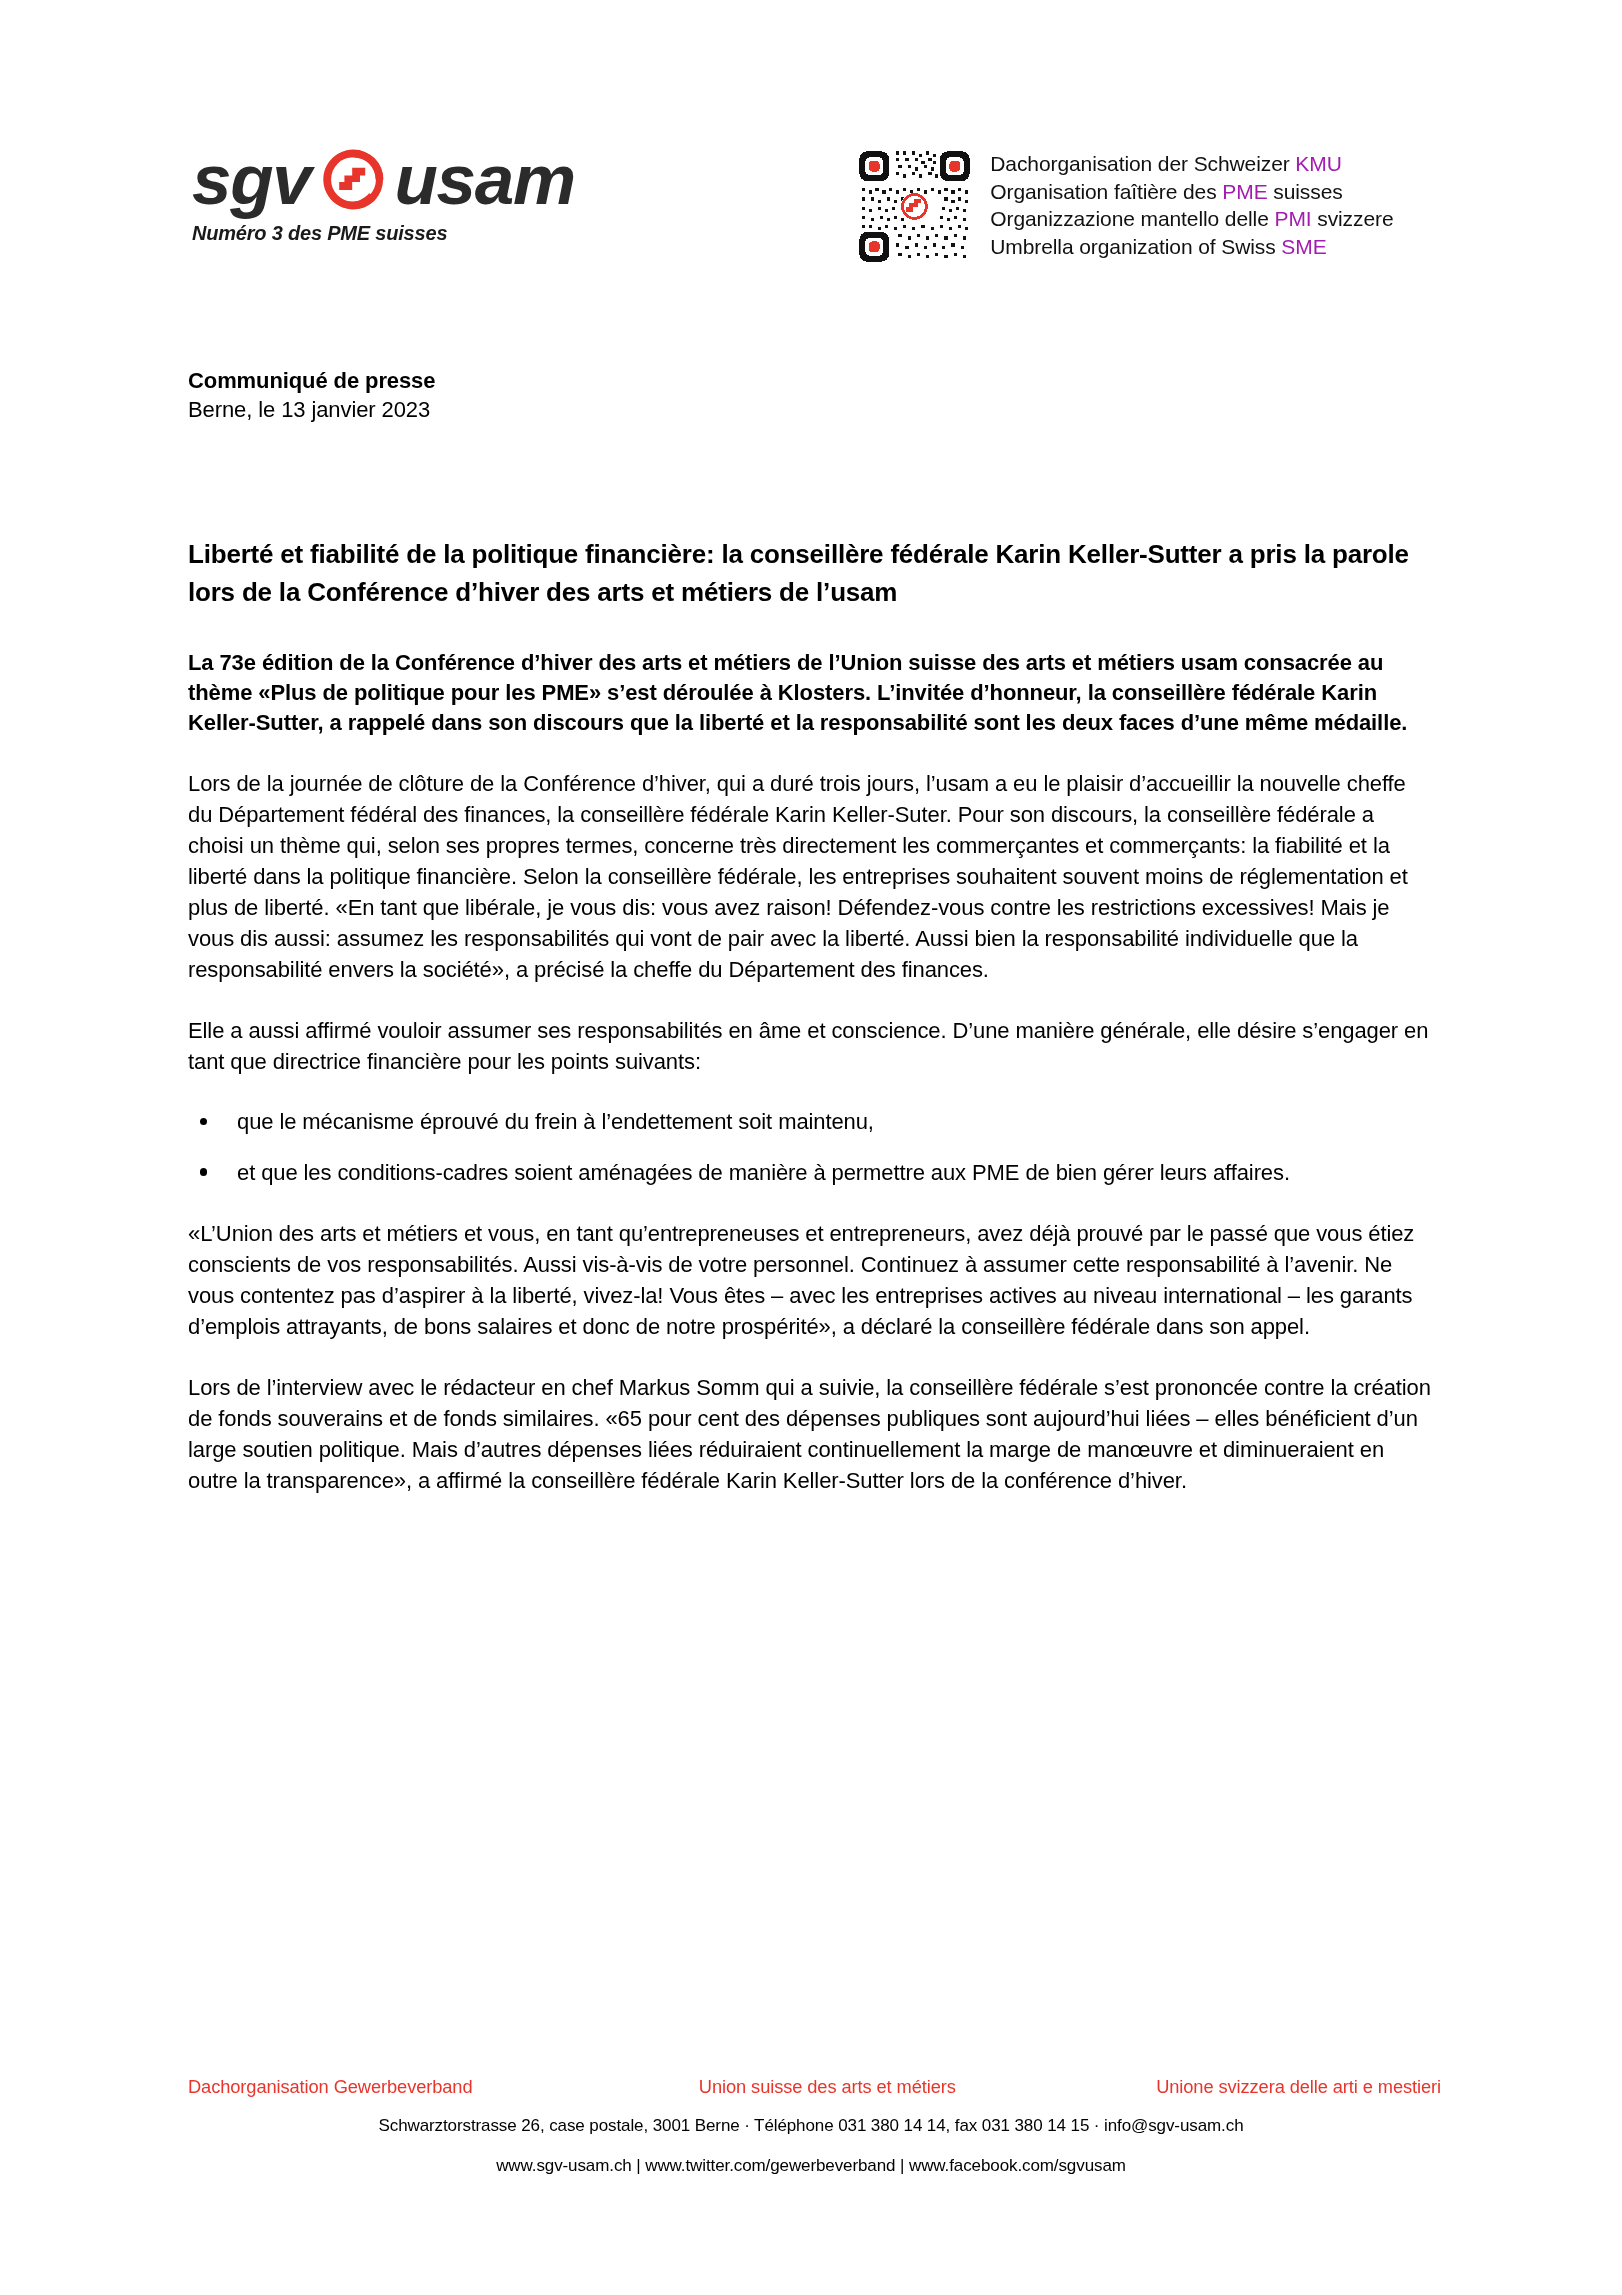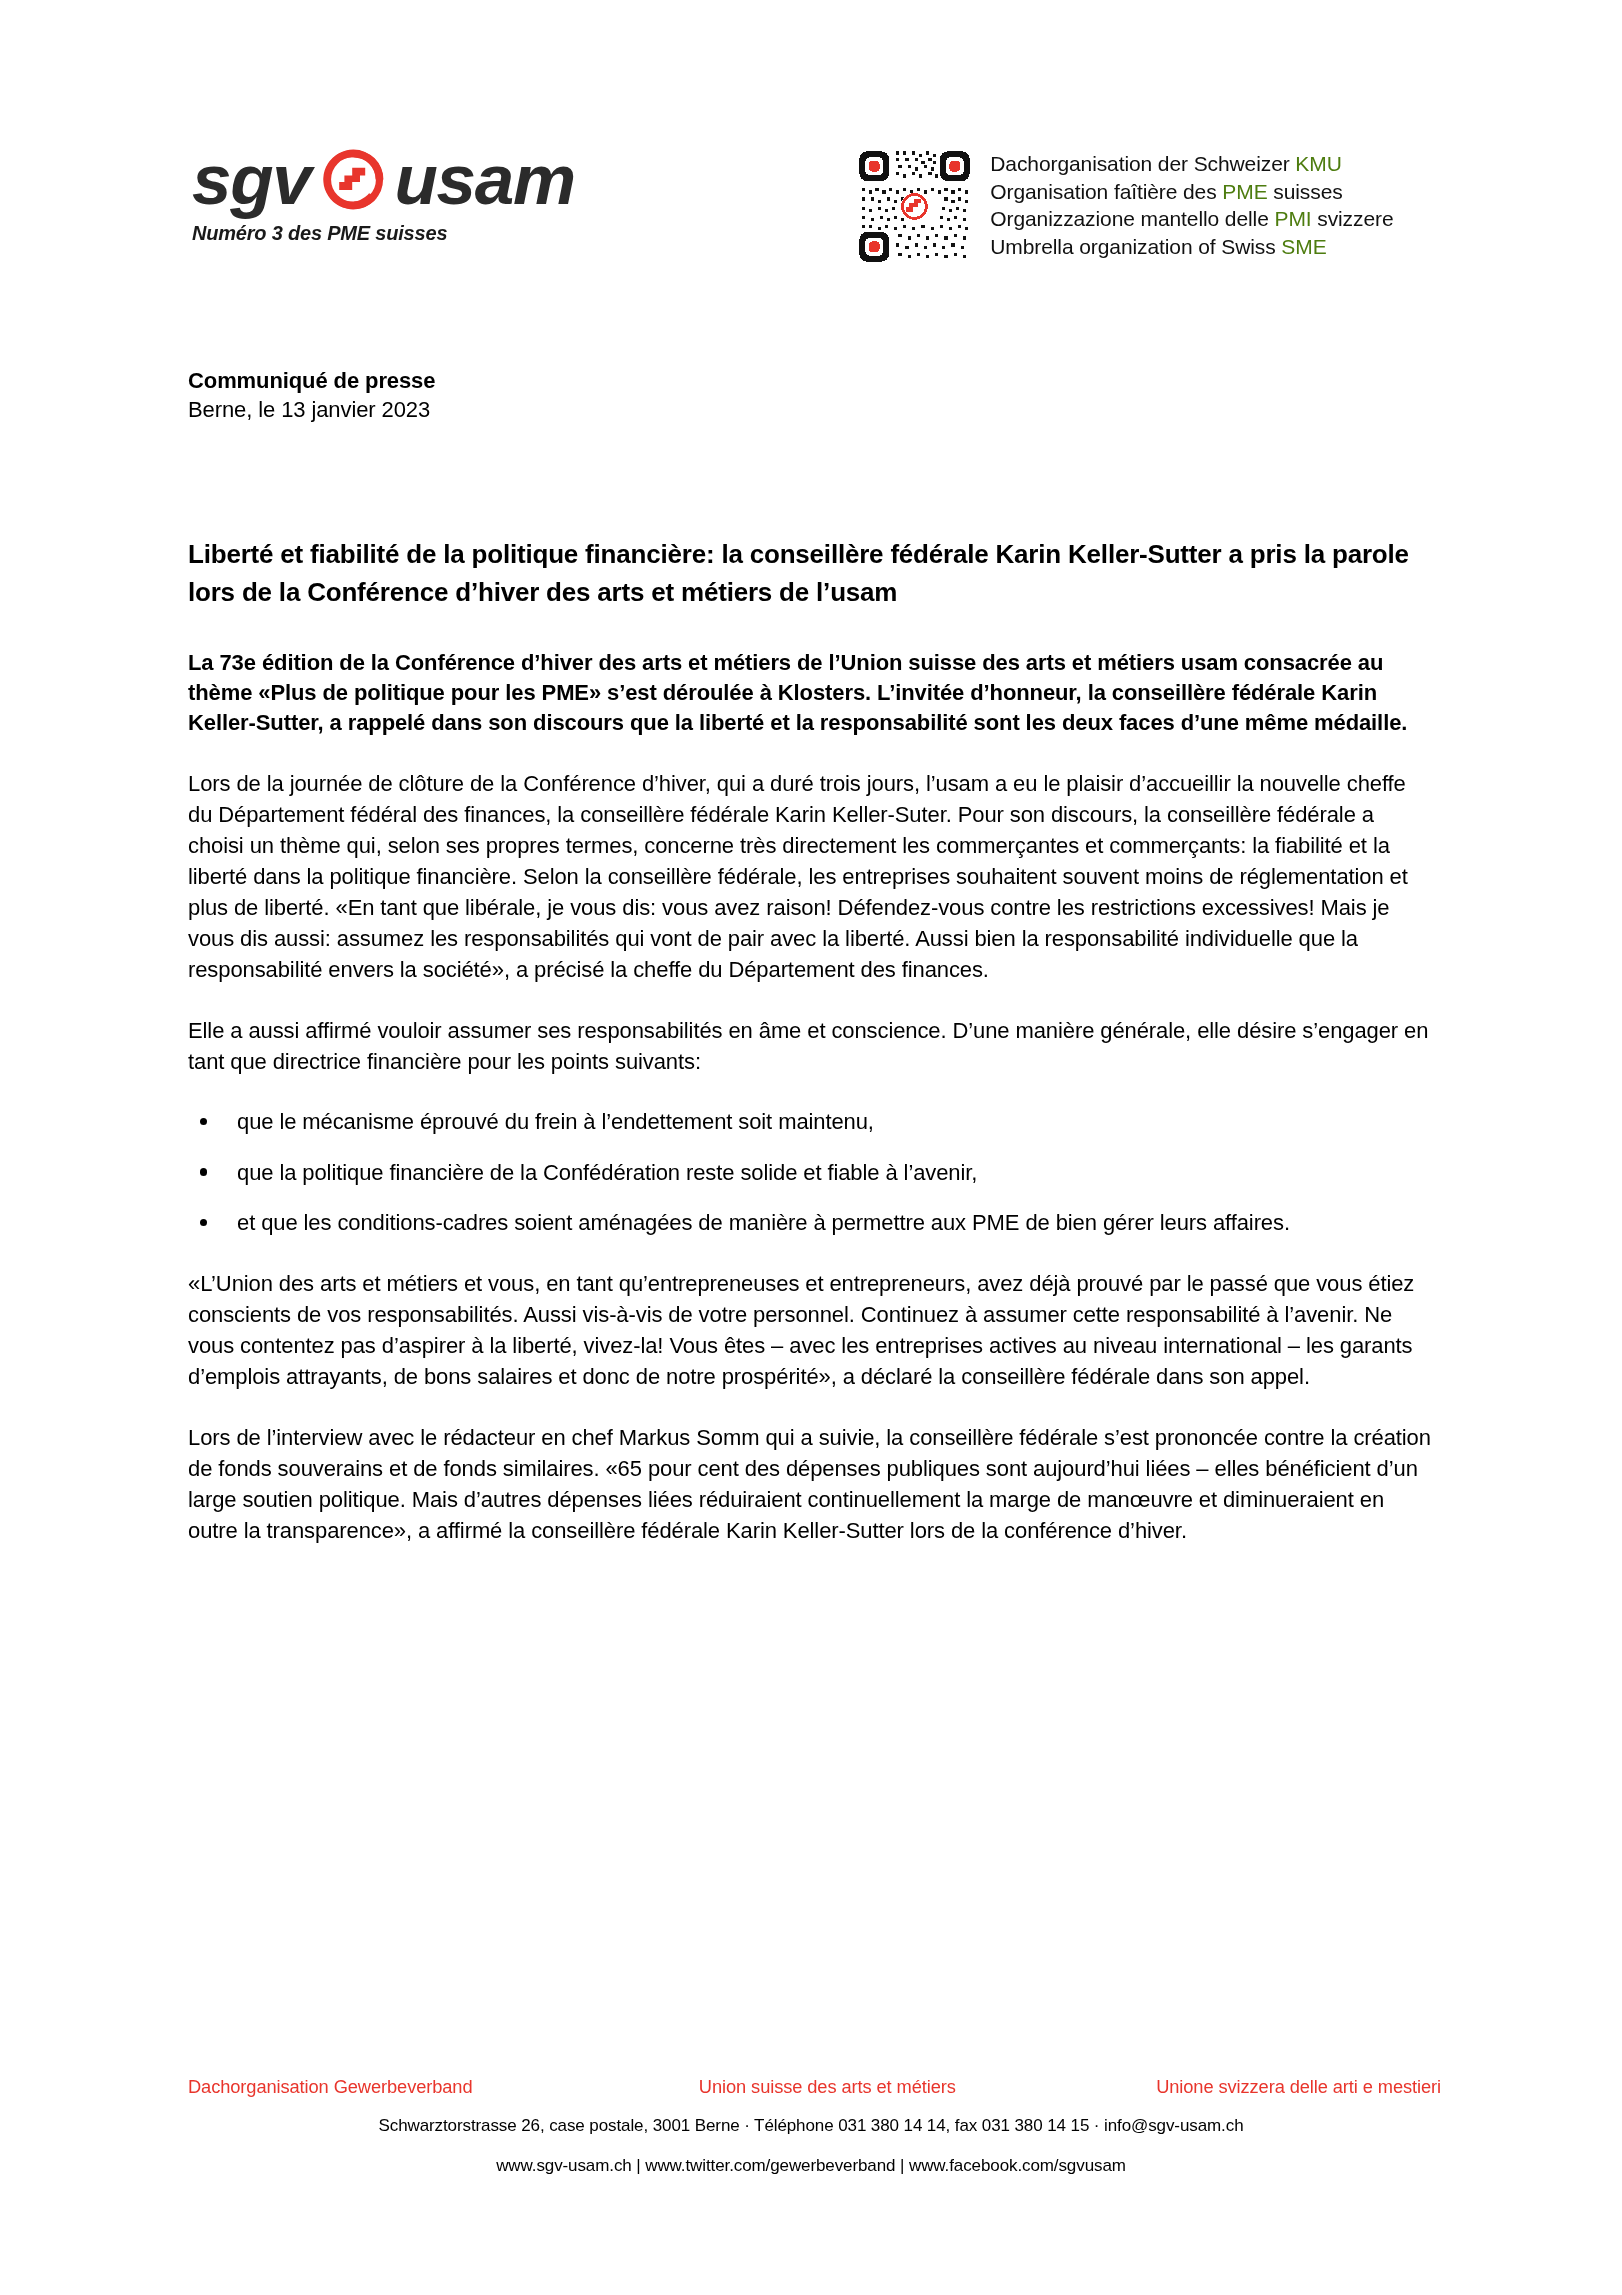--- a/index.html
+++ b/index.html
@@ -86,21 +86,21 @@
   .org-lines {
     padding-top: 1.3px;
   }
   .org-line {
     font-size: 21px;
     line-height: 27.5px;
     color: #111111;
     white-space: nowrap;
     letter-spacing: -0.1px;
   }
-  .org-line .hl { color: #4d7c0f; }
+  .org-line .hl { color: #a21caf; }
 
   
   .content {
     position: absolute;
     left: 188px;
     top: 366px;
     width: 1247px;
   }
 
   .meta-title {
@@ -386,24 +386,20 @@
     <p class="para">Lors de la journée de clôture de la Conférence d’hiver, qui a duré trois jours, l’usam a eu le plaisir d’accueillir la nouvelle cheffe du Département fédéral des finances, la conseillère fédérale Karin Keller-Suter. Pour son discours, la conseillère fédérale a choisi un thème qui, selon ses propres termes, concerne très directement les commerçantes et commerçants: la fiabilité et la liberté dans la politique financière. Selon la conseillère fédérale, les entreprises souhaitent souvent moins de réglementation et plus de liberté. «En tant que libérale, je vous dis: vous avez raison! Défendez-vous contre les restrictions excessives! Mais je vous dis aussi: assumez les responsabilités qui vont de pair avec la liberté. Aussi bien la responsabilité individuelle que la responsabilité envers la société», a précisé la cheffe du Département des finances.</p>
     <p class="para">Elle a aussi affirmé vouloir assumer ses responsabilités en âme et conscience. D’une manière générale, elle désire s’engager en tant que directrice financière pour les points suivants:</p>
 
     <ul class="bullets">
       <li class="bullet">
         <span class="dot"></span>
         <span>que le mécanisme éprouvé du frein à l’endettement soit maintenu,</span>
       </li>
       <li class="bullet">
         <span class="dot"></span>
-        <span>que la politique financière de la Confédération reste solide et fiable à l’avenir,</span>
-      </li>
-      <li class="bullet">
-        <span class="dot"></span>
         <span>et que les conditions-cadres soient aménagées de manière à permettre aux PME de bien gérer leurs affaires.</span>
       </li>
     </ul>
 
     <p class="para">«L’Union des arts et métiers et vous, en tant qu’entrepreneuses et entrepreneurs, avez déjà prouvé par le passé que vous étiez conscients de vos responsabilités. Aussi vis-à-vis de votre personnel. Continuez à assumer cette responsabilité à l’avenir. Ne vous contentez pas d’aspirer à la liberté, vivez-la! Vous êtes – avec les entreprises actives au niveau international – les garants d’emplois attrayants, de bons salaires et donc de notre prospérité», a déclaré la conseillère fédérale dans son appel.</p>
     <p class="para">Lors de l’interview avec le rédacteur en chef Markus Somm qui a suivie, la conseillère fédérale s’est prononcée contre la création de fonds souverains et de fonds similaires. «65 pour cent des dépenses publiques sont aujourd’hui liées – elles bénéficient d’un large soutien politique. Mais d’autres dépenses liées réduiraient continuellement la marge de manœuvre et diminueraient en outre la transparence», a affirmé la conseillère fédérale Karin Keller-Sutter lors de la conférence d’hiver.</p>
   </div>
 
   <div class="footer">
     <div class="footer-langs">

